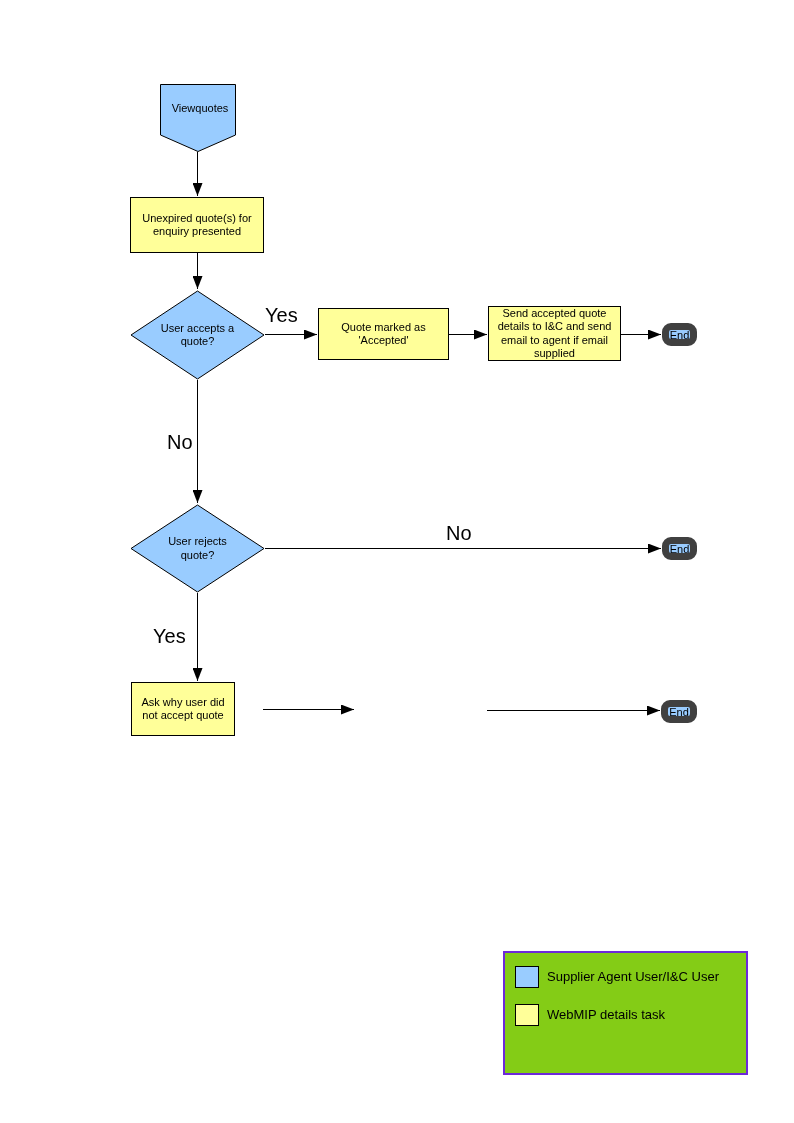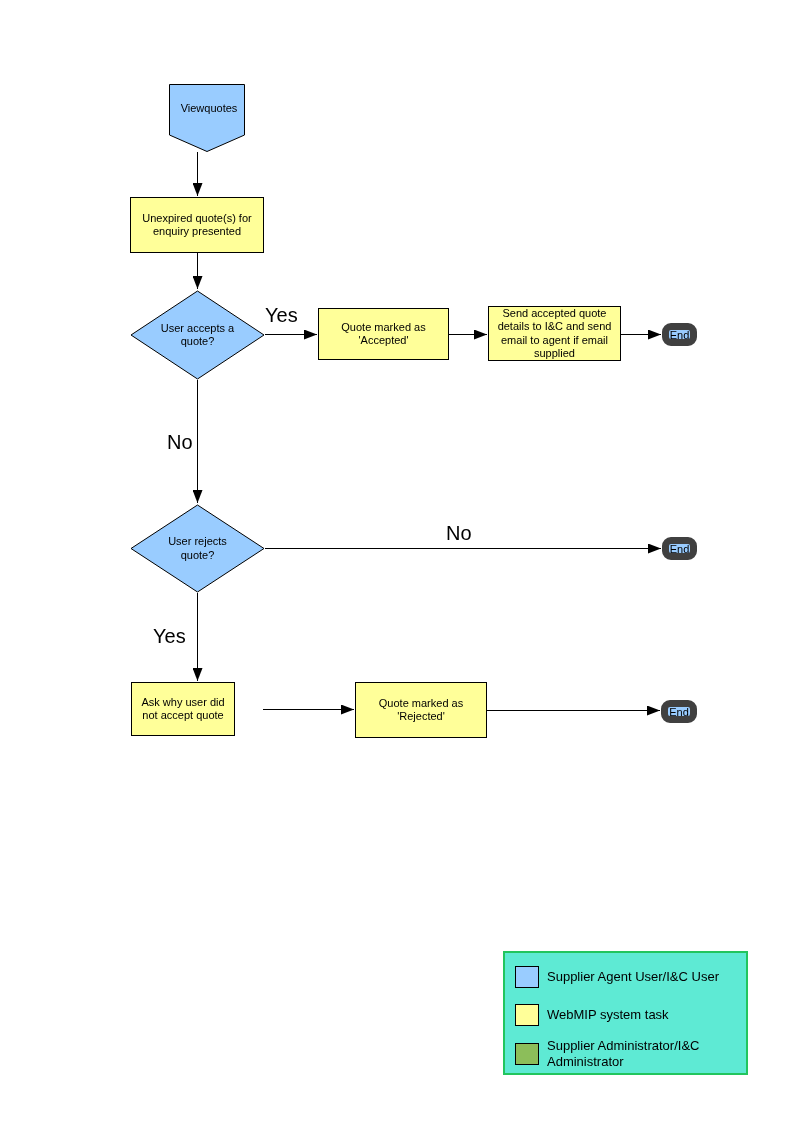--- a/index.html
+++ b/index.html
@@ -37,21 +37,21 @@
     box-sizing:border-box;display:flex;align-items:center;justify-content:center;
     font-size:11px;
   }
 
   
   .edge-label{position:absolute;font-size:20px;line-height:1;letter-spacing:0px;}
 
   
   .legend{
     position:absolute;left:503px;top:951px;width:245px;height:124px;
-    background:#5eead4;border:2px solid #22c55e;box-sizing:border-box;
+    background:#84cc16;border:2px solid #6d28d9;box-sizing:border-box;
   }
   .legend-row{position:absolute;left:10px;display:flex;align-items:center;gap:8px;}
   .swatch{width:24px;height:22px;border:1.5px solid #000;box-sizing:border-box;flex:0 0 auto;}
   .swatch.blue{background:#99CCFF;}
   .swatch.yellow{background:#FFFF99;}
   .swatch.green{background:#8CBE5A;}
   .legend-label{font-size:13px;line-height:1.25;width:196px;}
 </style>
 </head>
 <body>
@@ -69,21 +69,21 @@
     <line x1="265" y1="334.5" x2="317" y2="334.5" marker-end="url(#arr)"></line>
     <line x1="449" y1="334.5" x2="487" y2="334.5" marker-end="url(#arr)"></line>
     <line x1="621" y1="334.5" x2="661" y2="334.5" marker-end="url(#arr)"></line>
     <line x1="197.5" y1="380" x2="197.5" y2="503" marker-end="url(#arr)"></line>
     <line x1="265" y1="548.5" x2="661" y2="548.5" marker-end="url(#arr)"></line>
     <line x1="197.5" y1="593" x2="197.5" y2="681" marker-end="url(#arr)"></line>
     <line x1="263" y1="709.5" x2="354" y2="709.5" marker-end="url(#arr)"></line>
     <line x1="487" y1="710.5" x2="660" y2="710.5" marker-end="url(#arr)"></line>
   </svg>
 
-  <div class="shape start" style="left:169px;top:84px;width:80px;height:68px">
+  <div class="shape start" style="left:160px;top:84px;width:80px;height:68px">
     <svg width="76" height="68" viewBox="0 0 76 68">
       <polygon points="0.5,0.5 75.5,0.5 75.5,51 38,67.5 0.5,51"></polygon>
     </svg>
     <div class="lbl">Viewquotes</div>
   </div>
 
   <div class="proc" style="left:130px;top:197px;width:134px;height:56px">
     <span>Unexpired quote(s) for enquiry presented</span>
   </div>
 
@@ -114,41 +114,34 @@
   </div>
 
   <div class="endcap" style="left:662px;top:537px;width:35px;height:23px">
     <span>End</span>
   </div>
 
   <div class="proc" style="left:131px;top:682px;width:104px;height:54px">
     <span>Ask why user did not accept quote</span>
   </div>
 
-  <div class="proc" style="left:355px;top:682px;width:132px;height:56px">
-    <span>Quote marked as 'Rejected'</span>
-  </div>
 
   <div class="endcap" style="left:661px;top:700px;width:36px;height:23px">
     <span>End</span>
   </div>
 
   <div class="edge-label" style="left:265px;top:305px">Yes</div>
   <div class="edge-label" style="left:167px;top:432px">No</div>
   <div class="edge-label" style="left:446px;top:523px">No</div>
   <div class="edge-label" style="left:153px;top:626px">Yes</div>
 
   <div class="legend">
     <div class="legend-row" style="top:13px">
       <div class="swatch blue"></div>
       <div class="legend-label">Supplier Agent User/I&amp;C User</div>
     </div>
     <div class="legend-row" style="top:51px">
       <div class="swatch yellow"></div>
-      <div class="legend-label">WebMIP system task</div>
-    </div>
-    <div class="legend-row" style="top:85px">
-      <div class="swatch green"></div>
-      <div class="legend-label" style="width:182px">Supplier Administrator/I&amp;C Administrator</div>
+      <div class="legend-label">WebMIP details task</div>
     </div>
   </div>
 
 </div>
 
 </body></html>

